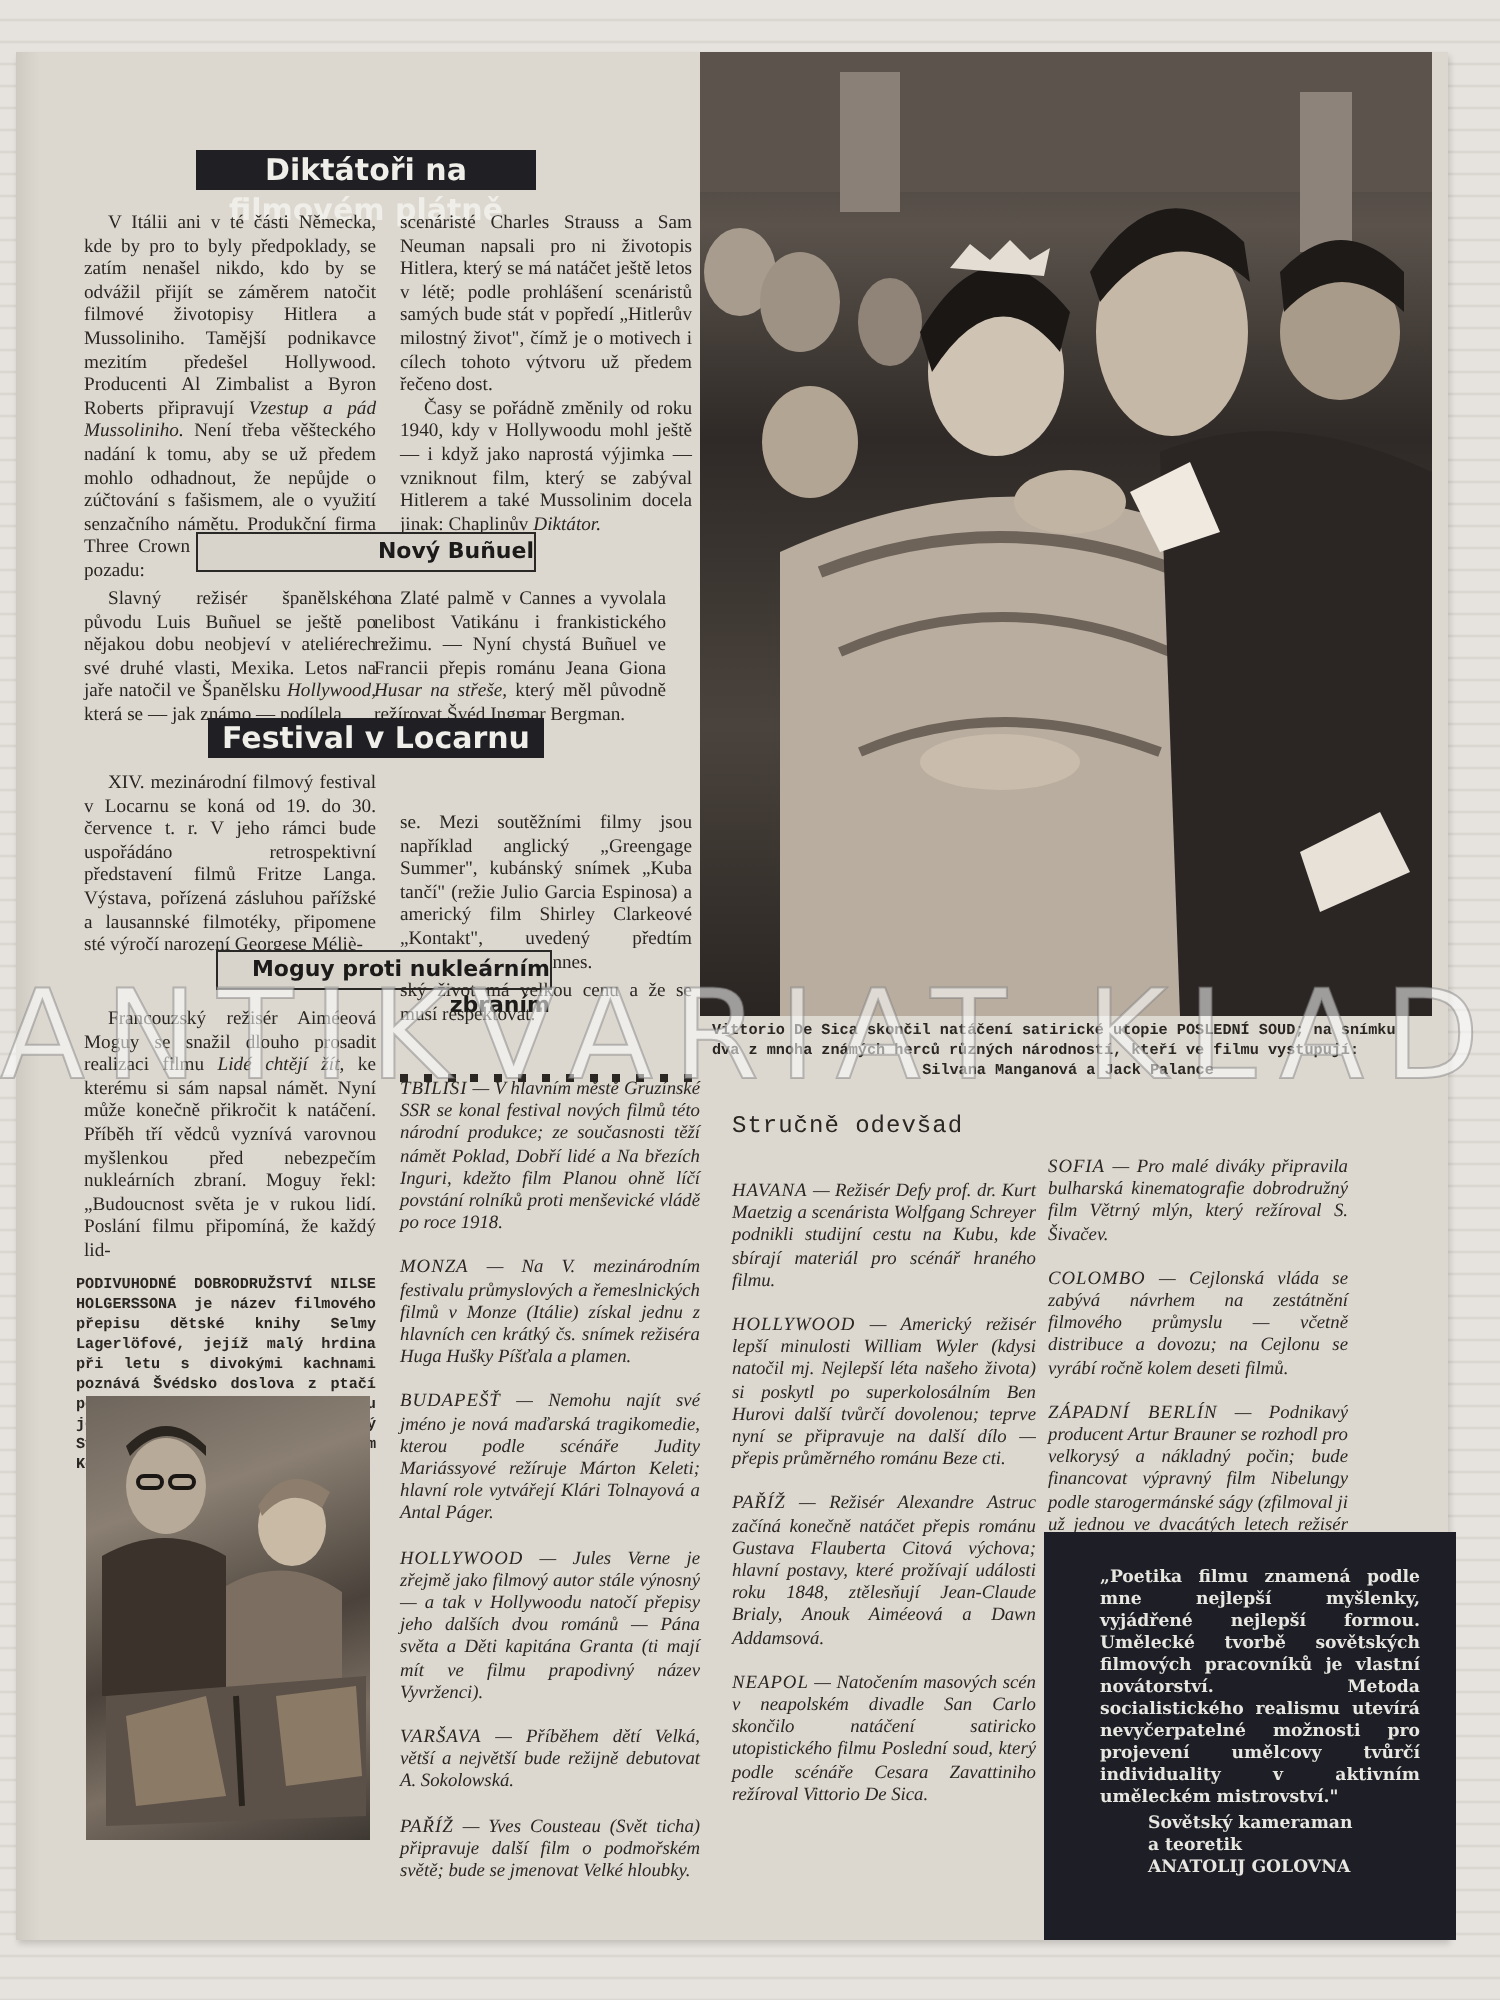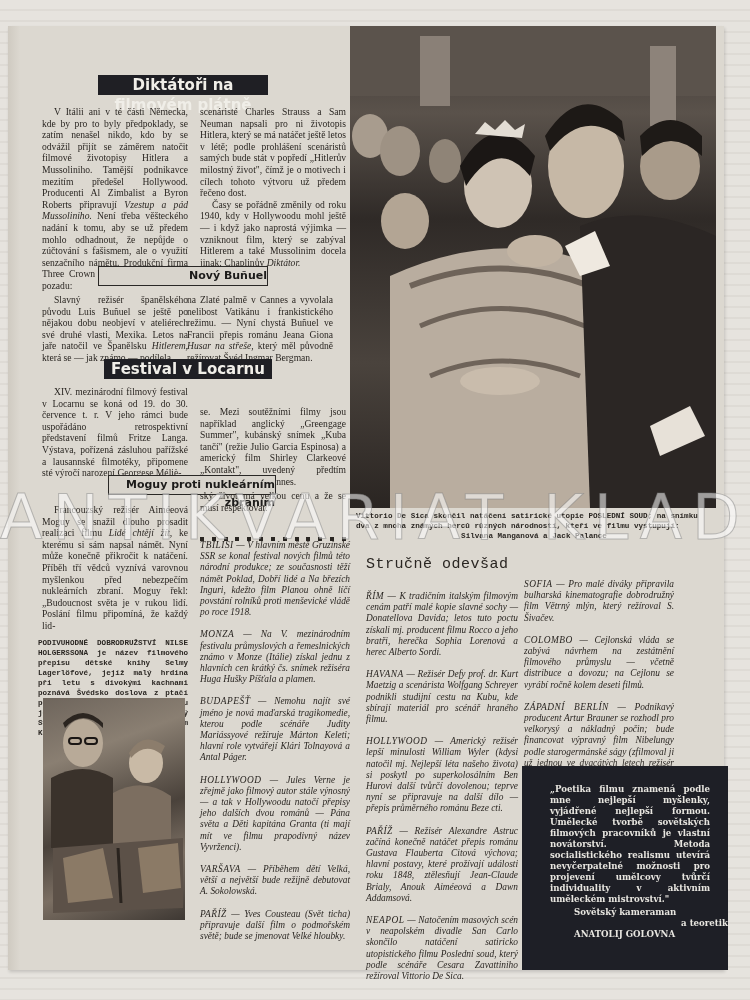--- a/index.html
+++ b/index.html
@@ -51,40 +51,40 @@
     .quote-box {
       background: #1e1f26; color: #e8e6e0;
       font-family: "DejaVu Serif", serif; font-weight: bold; font-size: 8.6px; line-height: 11px;
     }
     .watermark {
       position: absolute; left: 0; top: 488px; width: 750px; text-align: center;
       font-family: "DejaVu Sans", sans-serif; font-size: 62px; letter-spacing: 10px;
       color: rgba(255,255,255,0.55); -webkit-text-stroke: 1px rgba(120,120,120,0.45);
       white-space: nowrap; pointer-events: none; line-height: 60px;
     }
-    .mono-title { font-family: "Liberation Mono", monospace; font-size: 15px; letter-spacing: 0.5px; }
+    .mono-title { font-family: "Liberation Mono", monospace; font-size: 12px; letter-spacing: 0.5px; }
   </style>
 </head>
 <body>
 
 <div class="page">
   <div class="page-fold"></div>
 
   <div class="abs hdr-dark" style="left:90px; top:49px; width:170px;">Diktátoři na filmovém plátně</div>
   <div class="abs col" style="left:34px; top:80px; width:146px;">
     <p><span>V Itálii ani v té části Německa, kde by pro to byly předpoklady, se zatím nenašel nikdo, kdo by se odvážil přijít se záměrem natočit filmové životopisy Hitlera a Mussoliniho. Tamější podnikavce mezitím předešel Hollywood. Producenti Al Zimbalist a Byron Roberts připravují</span> <span class="it">Vzestup a pád Mussoliniho.</span> <span>Není třeba věšteckého nadání k tomu, aby se už předem mohlo odhadnout, že nepůjde o zúčtování s fašismem, ale o využití senzačního námětu. Produkční firma Three Crown Productions nezůstává pozadu:</span></p>
   </div>
   <div class="abs col" style="left:192px; top:80px; width:146px;">
     <p style="text-indent:0">scenáristé Charles Strauss a Sam Neuman napsali pro ni životopis Hitlera, který se má natáčet ještě letos v létě; podle prohlášení scenáristů samých bude stát v popředí „Hitlerův milostný život", čímž je o motivech i cílech tohoto výtvoru už předem řečeno dost.</p>
     <p><span>Časy se pořádně změnily od roku 1940, kdy v Hollywoodu mohl ještě — i když jako naprostá výjimka — vzniknout film, který se zabýval Hitlerem a také Mussolinim docela jinak: Chaplinův</span> <span class="it">Diktátor.</span></p>
   </div>
 
   <div class="abs hdr-box" style="left:90px; top:240px; width:168px;text-align:right;">Nový Buñuel</div>
   <div class="abs col" style="left:34px; top:268px; width:146px;">
-    <p><span>Slavný režisér španělského původu Luis Buñuel se ještě po nějakou dobu neobjeví v ateliérech své druhé vlasti, Mexika. Letos na jaře natočil ve Španělsku</span> <span class="it">Hitlerem,</span> <span>která se — jak známo — podílela</span></p>
+    <p><span>Slavný režisér španělského původu Luis Buñuel se ještě po nějakou dobu neobjeví v ateliérech své druhé vlasti, Mexika. Letos na jaře natočil ve Španělsku</span> <span class="it">Hollywood,</span> <span>která se — jak známo — podílela</span></p>
   </div>
   <div class="abs col" style="left:179px; top:268px; width:146px;">
     <p style="text-indent:0"><span>na Zlaté palmě v Cannes a vyvolala nelibost Vatikánu i frankistického režimu. — Nyní chystá Buñuel ve Francii přepis románu Jeana Giona</span> <span class="it">Husar na střeše,</span> <span>který měl původně režírovat Švéd Ingmar Bergman.</span></p>
   </div>
 
   <div class="abs hdr-dark" style="left:96px; top:333px; width:168px;">Festival v Locarnu</div>
   <div class="abs col" style="left:34px; top:360px; width:146px;">
     <p>XIV. mezinárodní filmový festival v Locarnu se koná od 19. do 30. července t. r. V jeho rámci bude uspořádáno retrospektivní představení filmů Fritze Langa. Výstava, pořízená zásluhou pařížské a lausannské filmotéky, připomene sté výročí narození Georgese Méliè-</p>
   </div>
   <div class="abs col" style="left:192px; top:360px; width:146px;margin-top:20px;">
@@ -129,21 +129,21 @@
       <path d="M70 95 Q100 78 128 98 L128 150 L70 150 Z" fill="#7c6e60"></path>
       <path d="M10 150 L140 140 L140 210 L10 215 Z" fill="#5c5148"></path>
       <path d="M20 160 L60 150 L70 200 L25 205 Z" fill="#8b7a66"></path>
       <path d="M95 150 L135 145 L138 190 L100 195 Z" fill="#8b7a66"></path>
       <path d="M75 150 L78 205" stroke="#2a241f" stroke-width="3"></path>
     </svg>
   </div>
 
   <div class="abs" style="left:192px; top:514px; width:150px;">
     <p class="news"><span class="city">TBILISI</span> — <span>V hlavním městě Gruzínské SSR se konal festival nových filmů této národní produkce; ze současnosti těží námět Poklad, Dobří lidé a Na březích Inguri, kdežto film Planou ohně líčí povstání rolníků proti menševické vládě po roce 1918.</span></p>
-    <p class="news"><span class="city">MONZA</span> — <span>Na V. mezinárodním festivalu průmyslových a řemeslnických známo v Monze (Itálie) získal jednu z hlavních cen krátký čs. snímek režiséra Huga Hušky Píšťala a plamen.</span></p>
+    <p class="news"><span class="city">MONZA</span> — <span>Na V. mezinárodním festivalu průmyslových a řemeslnických filmů v Monze (Itálie) získal jednu z hlavních cen krátký čs. snímek režiséra Huga Hušky Píšťala a plamen.</span></p>
     <p class="news"><span class="city">BUDAPEŠŤ</span> — <span>Nemohu najít své jméno je nová maďarská tragikomedie, kterou podle scénáře Judity Mariássyové režíruje Márton Keleti; hlavní role vytvářejí Klári Tolnayová a Antal Páger.</span></p>
     <p class="news"><span class="city">HOLLYWOOD</span> — <span>Jules Verne je zřejmě jako filmový autor stále výnosný — a tak v Hollywoodu natočí přepisy jeho dalších dvou románů — Pána světa a Děti kapitána Granta (ti mají mít ve filmu prapodivný název Vyvrženci).</span></p>
     <p class="news"><span class="city">VARŠAVA</span> — <span>Příběhem dětí Velká, větší a největší bude režijně debutovat A. Sokolowská.</span></p>
     <p class="news"><span class="city">PAŘÍŽ</span> — <span>Yves Cousteau (Svět ticha) připravuje další film o podmořském světě; bude se jmenovat Velké hloubky.</span></p>
   </div>
 
   <div class="abs photo" style="left:342px; top:0px; width:366px; height:482px; background: linear-gradient(180deg, #3d3733 0%, #5a524b 18%, #2f2a27 40%, #4a433d 70%, #2a2522 100%);">
     <svg width="366" height="482" viewBox="0 0 366 482">
       <rect x="0" y="0" width="366" height="70" fill="#5b534c"></rect>
       <rect x="70" y="10" width="30" height="70" fill="#8a8077"></rect>
@@ -171,34 +171,33 @@
     </svg>
   </div>
 
   <div class="abs caption-bold" style="left:348px; top:485px; width:356px; text-align:left;">
     <div>Vittorio De Sica skončil natáčení satirické utopie POSLEDNÍ SOUD; na snímku dva z mnoha známých herců různých národností, kteří ve filmu vystupují:</div>
     <div style="text-align:center">Silvana Manganová a Jack Palance</div>
   </div>
 
   <div class="abs mono-title" style="left:358px; top:530px;">Stručně odevšad</div>
   <div class="abs" style="left:358px; top:565px; width:152px;">
-    <p class="news"><span class="city">ŘÍM</span> — <span>K tradičním italským filmovým cenám patří malé kopie slavné sochy — Donatellova Davida; letos tuto poctu získali mj. producent filmu Rocco a jeho bratři, herečka Sophia Lorenová a herec Alberto Sordi.</span></p>
     <p class="news"><span class="city">HAVANA</span> — <span>Režisér Defy prof. dr. Kurt Maetzig a scenárista Wolfgang Schreyer podnikli studijní cestu na Kubu, kde sbírají materiál pro scénář hraného filmu.</span></p>
     <p class="news"><span class="city">HOLLYWOOD</span> — <span>Americký režisér lepší minulosti William Wyler (kdysi natočil mj. Nejlepší léta našeho života) si poskytl po superkolosálním Ben Hurovi další tvůrčí dovolenou; teprve nyní se připravuje na další dílo — přepis průměrného románu Beze cti.</span></p>
     <p class="news"><span class="city">PAŘÍŽ</span> — <span>Režisér Alexandre Astruc začíná konečně natáčet přepis románu Gustava Flauberta Citová výchova; hlavní postavy, které prožívají události roku 1848, ztělesňují Jean-Claude Brialy, Anouk Aiméeová a Dawn Addamsová.</span></p>
     <p class="news"><span class="city">NEAPOL</span> — <span>Natočením masových scén v neapolském divadle San Carlo skončilo natáčení satiricko utopistického filmu Poslední soud, který podle scénáře Cesara Zavattiniho režíroval Vittorio De Sica.</span></p>
   </div>
 
   <div class="abs" style="left:516px; top:514px; width:150px;margin-top:39px;">
     <p class="news"><span class="city">SOFIA</span> — <span>Pro malé diváky připravila bulharská kinematografie dobrodružný film Větrný mlýn, který režíroval S. Šivačev.</span></p>
     <p class="news"><span class="city">COLOMBO</span> — <span>Cejlonská vláda se zabývá návrhem na zestátnění filmového průmyslu — včetně distribuce a dovozu; na Cejlonu se vyrábí ročně kolem deseti filmů.</span></p>
     <p class="news"><span class="city">ZÁPADNÍ BERLÍN</span> — <span>Podnikavý producent Artur Brauner se rozhodl pro velkorysý a nákladný počin; bude financovat výpravný film Nibelungy podle starogermánské ságy (zfilmoval ji už jednou ve dvacátých letech režisér Fritz Lang); komerční úspěch mají zaručit populární herci Hardy Krüger (v roli Siegfrieda), Romy Schneiderová (Kriemhilda) a Barbara Rüttingová (Brunhilda).</span></p>
   </div>
 
   <div class="abs quote-box" style="left:514px; top:740px; width:206px; height:204px;">
     <div style="padding:18px 18px 0 28px; text-align:justify;">„Poetika filmu znamená podle mne nejlepší myšlenky, vyjádřené nejlepší formou. Umělecké tvorbě sovětských filmových pracovníků je vlastní novátorství. Metoda socialistického realismu utevírá nevyčerpatelné možnosti pro projevení umělcovy tvůrčí individuality v aktivním uměleckém mistrovství."</div>
     <div style="padding:2px 0 0 52px;">Sovětský kameraman</div>
-    <div style="padding:0 0 0 52px;text-align:right;">a teoretik</div>
+    <div style="padding:0 0 0 52px;">a teoretik</div>
     <div style="padding:0 0 0 52px;">ANATOLIJ GOLOVNA</div>
   </div>
 </div>
 
 <div class="watermark">ANTIKVARIAT KLADNO</div>
 
 </body></html>

